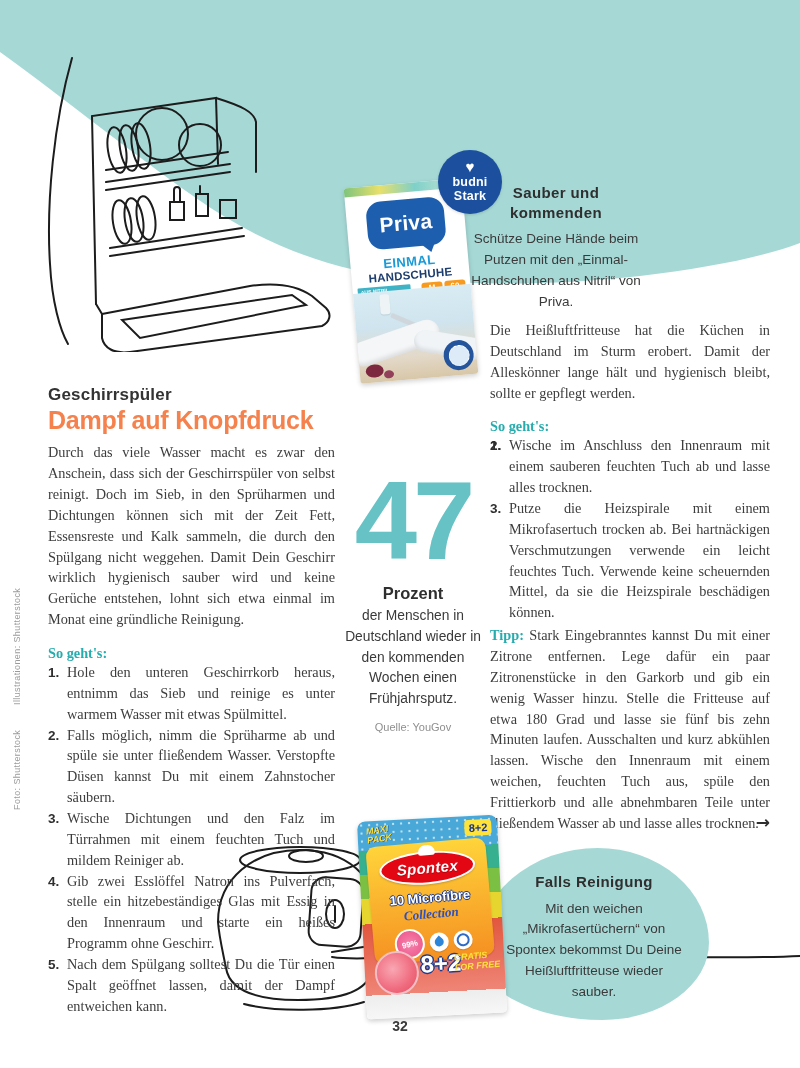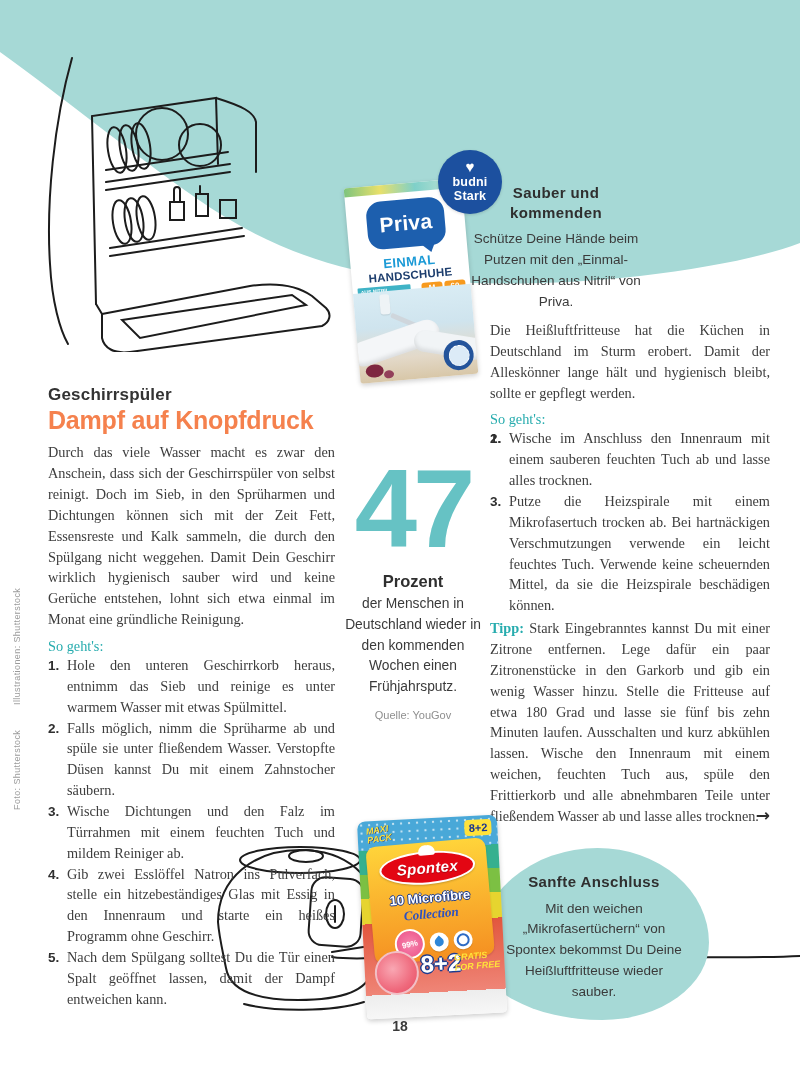--- a/index.html
+++ b/index.html
@@ -35,28 +35,28 @@
   
   .article{position:absolute;z-index:2;}
   .article-left{left:48px;top:385px;width:287px;}
   .article-right{left:490px;top:320px;width:280px;}
   .kicker{font-weight:bold;font-size:17px;color:#333;letter-spacing:.2px;}
   .headline{font-weight:bold;font-size:25px;color:#f5814d;letter-spacing:-.2px;margin:2px 0 9px 0;line-height:1.05;}
   .body-text{
     font-family:"Liberation Serif",serif;font-size:14.3px;line-height:1.46;color:#3d3d3d;
     text-align:justify;hyphens:auto;-webkit-hyphens:auto;
   }
-  .steps-label{font-family:"Liberation Serif",serif;font-weight:normal;font-size:14.3px;color:#27acae;margin-top:8px;}
+  .steps-label{font-family:"Liberation Serif",serif;font-weight:bold;font-size:14.3px;color:#27acae;margin-top:15px;}
   .step{position:relative;padding-left:19px;}
   .step-num{position:absolute;left:0;top:1px;font-family:"Liberation Sans",sans-serif;font-weight:bold;font-size:13.5px;color:#2f2f2f;}
   .tip{position:relative;margin-top:2px;}
   .tip-label{font-weight:bold;color:#27acae;}
   .arrow{position:absolute;right:0;bottom:-1px;font-weight:bold;font-size:17px;color:#2f2f2f;font-family:"DejaVu Sans",sans-serif;}
   
-  .stat{position:absolute;left:343px;top:456px;width:140px;text-align:center;z-index:2;}
+  .stat{position:absolute;left:343px;top:468px;width:140px;text-align:center;z-index:2;}
   .stat-number{font-weight:bold;font-size:112px;line-height:.95;letter-spacing:-4px;color:#66c2c4;}
   .stat-label{font-weight:bold;font-size:16.5px;color:#2f2f2f;margin-top:10px;}
   .stat-text{font-size:13.8px;line-height:1.5;margin-top:3px;color:#3a3a3a;}
   .stat-source{font-size:11px;color:#8f8f8f;margin-top:11px;}
   
   .credit{
     position:absolute;left:12px;writing-mode:vertical-rl;transform:rotate(180deg);
     font-size:9px;color:#9a9a9a;letter-spacing:.4px;z-index:2;
   }
   .credit-illu{top:555px;height:150px;}
@@ -285,19 +285,19 @@
     <div class="spx-cloth-circle"></div>
     <div class="spx-plus">8+2</div>
     <div class="spx-gratis">
       <span>GRATIS</span><br>
       <span>FOR FREE</span>
     </div>
   </div>
 </div>
 
 <div class="promo-bottom">
-  <div class="promo-title">Sanfte Anschluss</div>
+  <div class="promo-title">Falls Reinigung</div>
   <div class="promo-body">Mit den weichen „Mikrofasertüchern“ von Spontex bekommst Du Deine Heißluftfritteuse wieder sauber.</div>
 </div>
 
 <div class="credit credit-illu">Illustrationen: Shutterstock</div>
 <div class="credit credit-foto">Foto: Shutterstock</div>
-<div class="page-number">18</div>
+<div class="page-number">32</div>
 
 </body></html>

